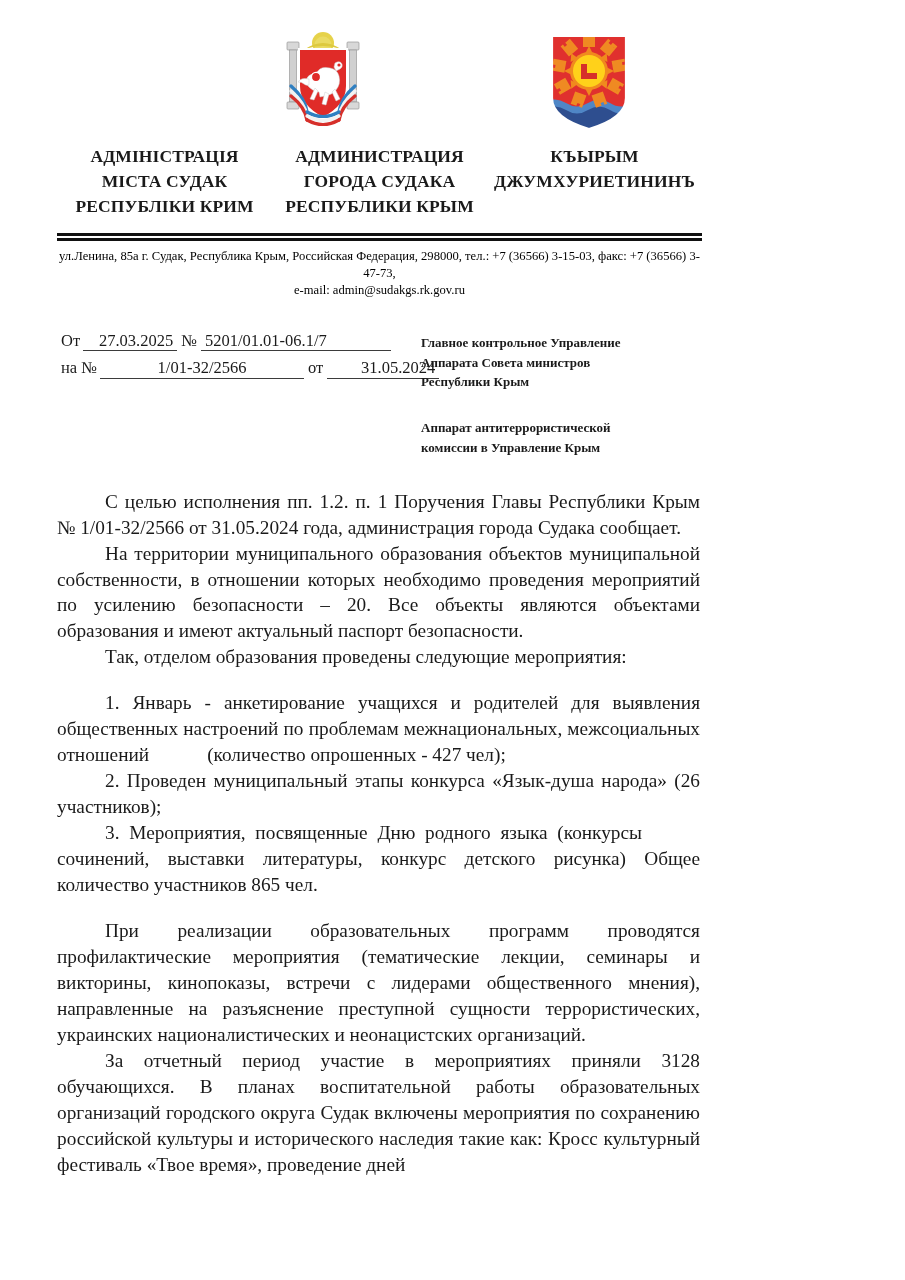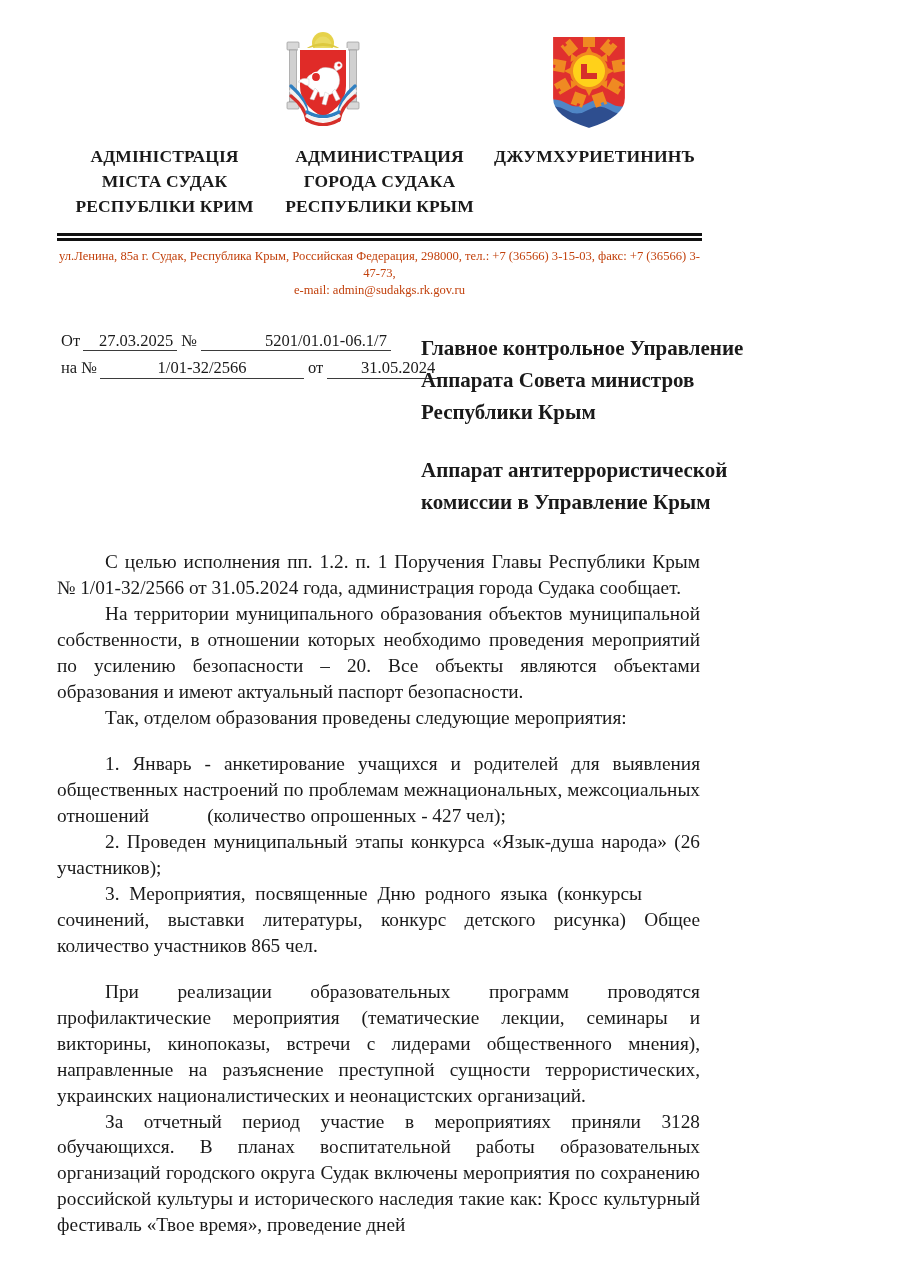--- a/index.html
+++ b/index.html
@@ -63,21 +63,21 @@
   }
   .rule-thick { height: 3px; background: #111111; }
   .rule-gap   { height: 2px; background: #ffffff; }
   .rule-thick2{ height: 3px; background: #111111; }
 
   .contact {
     text-align: center;
     font-size: 12.6px;
     line-height: 1.36;
     margin-top: 7px;
-    color: #c2410c;
+    color: #000000;
   }
 
   
   .ref-addr {
     margin-top: 34px;
     display: flex;
     align-items: flex-start;
   }
 
   .refblock {
@@ -93,30 +93,30 @@
     white-space: nowrap;
     margin-bottom: 9px;
   }
   .ref-label { padding-right: 3px; }
   .ref-val {
     border-bottom: 1.2px solid #3b3b3b;
     padding: 0 4px 1px 4px;
     text-align: right;
   }
   .ref-val.w-date  { min-width: 86px; }
-  .ref-val.w-num   { min-width: 182px; text-align: right; }
+  .ref-val.w-num   { min-width: 182px; text-align: left; }
   .ref-val.w-innum { min-width: 196px; text-align: center; }
   .ref-val.w-indate{ min-width: 104px; }
   .ref-mid { padding: 0 4px; }
 
   .addrblock {
     flex: 1 1 auto;
     padding-left: 12px;
     font-weight: bold;
-    font-size: 21px;
+    font-size: 13px;
     line-height: 1.52;
   }
   .addr-group + .addr-group { margin-top: 26px; }
   .addr-line { white-space: nowrap; }
 
   
   .body-text {
     margin-top: 31px;
     font-size: 19.3px;
     line-height: 1.345;
@@ -261,20 +261,21 @@
         <div class="org-line">АДМІНІСТРАЦІЯ</div>
         <div class="org-line">МІСТА СУДАК</div>
         <div class="org-line">РЕСПУБЛІКИ КРИМ</div>
       </div>
       <div class="org-col org-col-ru">
         <div class="org-line">АДМИНИСТРАЦИЯ</div>
         <div class="org-line">ГОРОДА СУДАКА</div>
         <div class="org-line">РЕСПУБЛИКИ КРЫМ</div>
       </div>
       <div class="org-col org-col-crh">
+        <div class="org-line">КЪЫРЫМ</div>
         <div class="org-line">ДЖУМХУРИЕТИНИНЪ</div>
       </div>
     </div>
 
     <div class="rules">
       <div class="rule-thick"></div>
       <div class="rule-gap"></div>
       <div class="rule-thick2"></div>
     </div>
 

